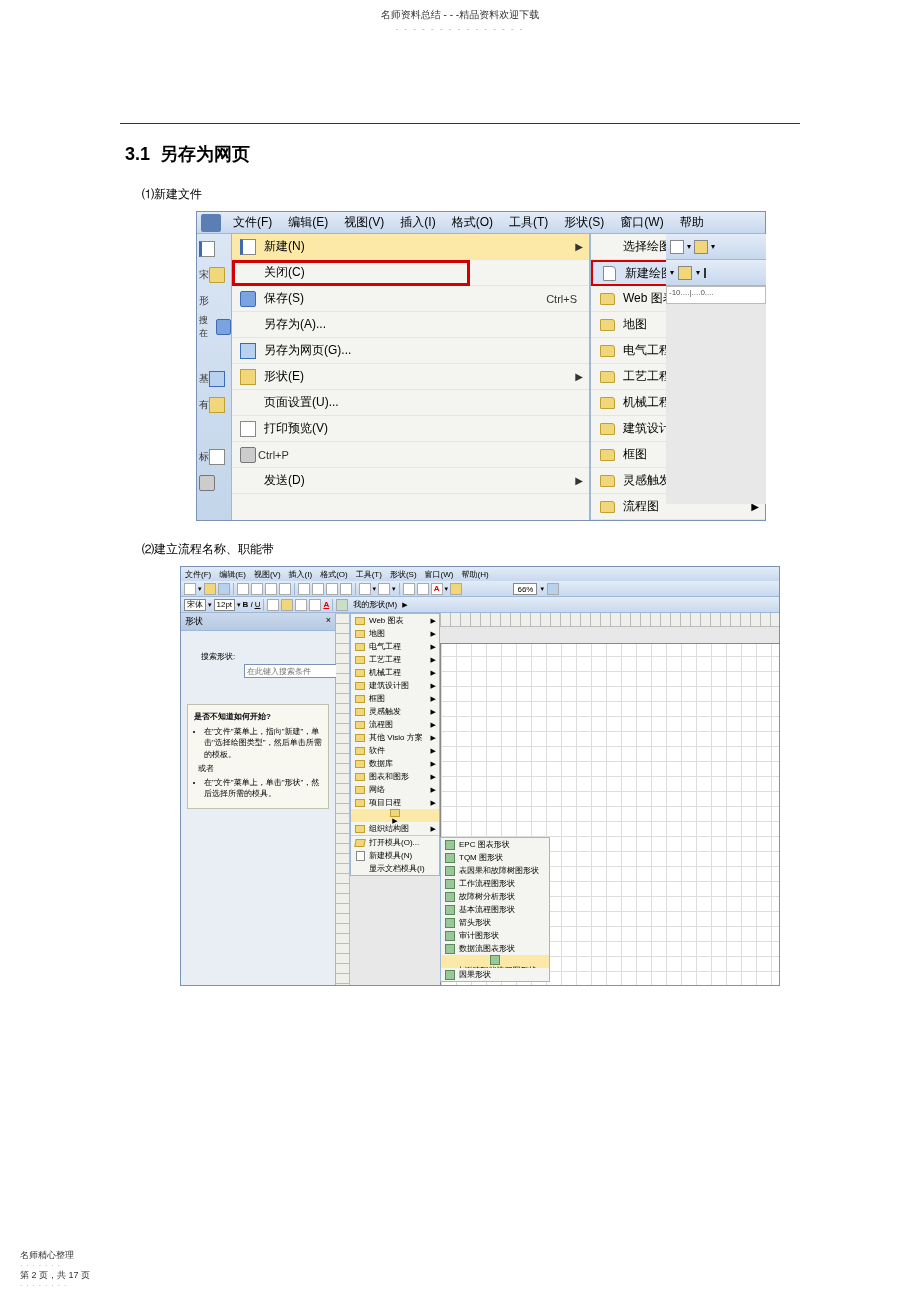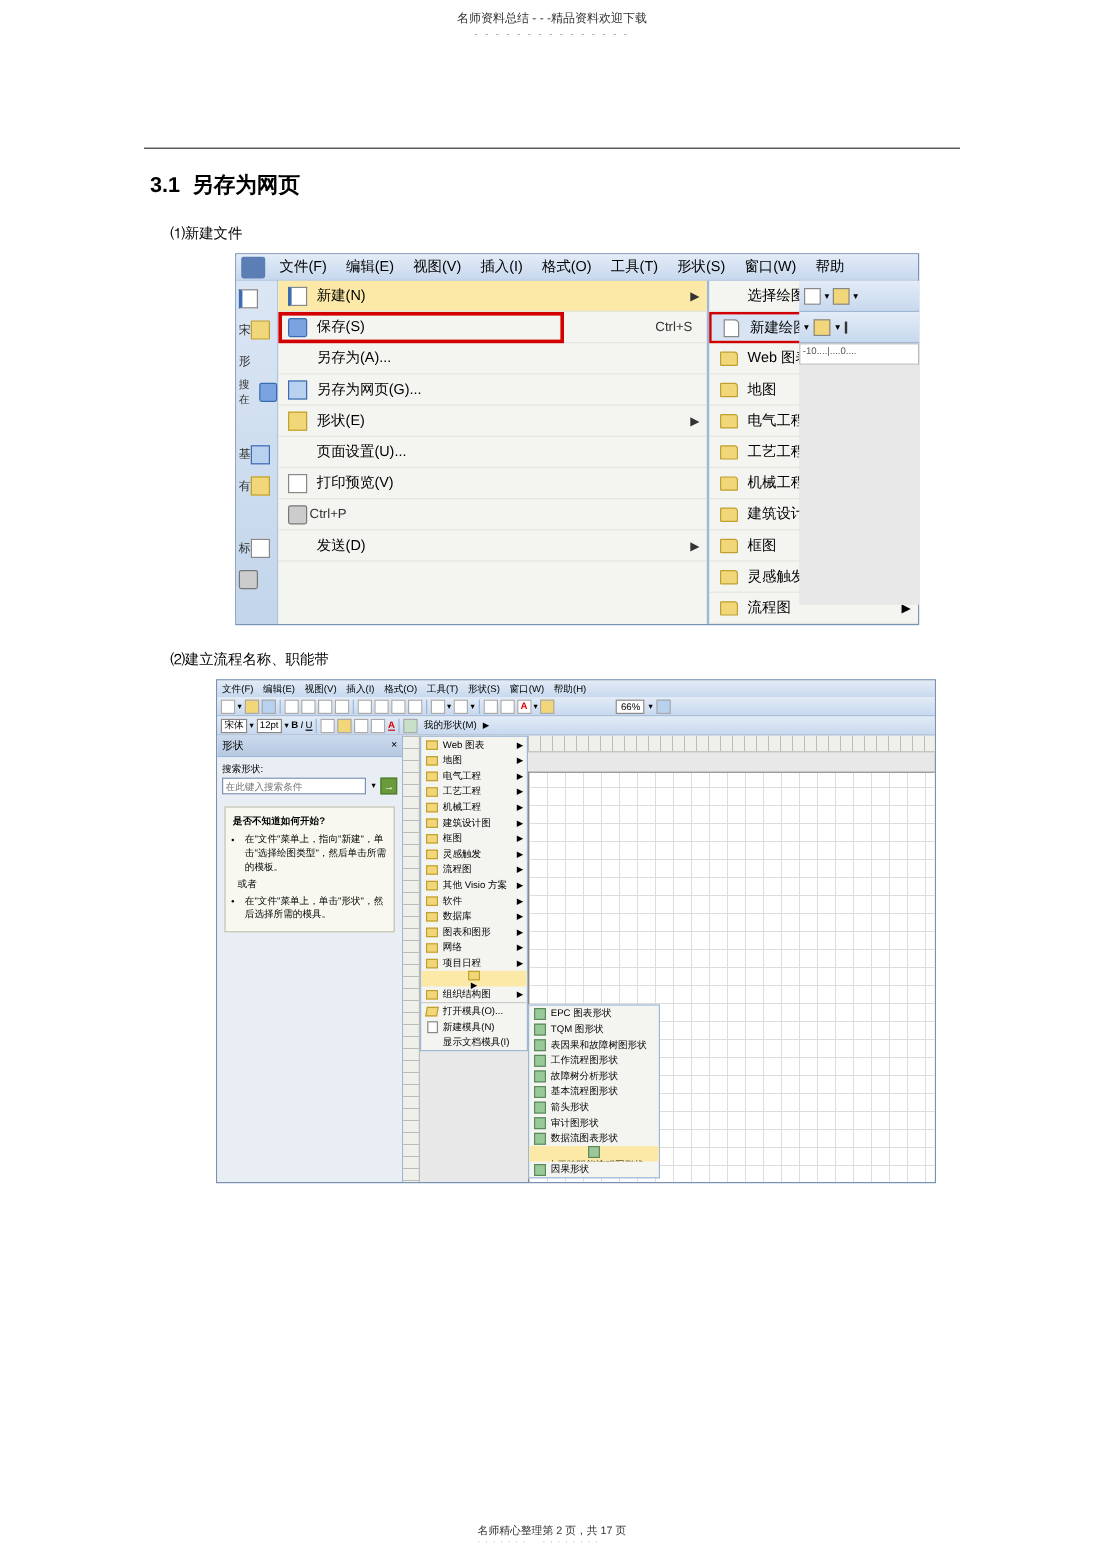--- a/index.html
+++ b/index.html
@@ -178,23 +178,23 @@
       font-size: 8px;
     }
     .ss2-shapes-hdr {
       background: linear-gradient(#cbd9ec,#b5c9e2);
       padding: 2px 4px;
       display: flex;
       justify-content: space-between;
       border-bottom: 1px solid #9db7d6;
       font-size: 9px;
     }
-    .ss2-search-area { padding: 4px; background: #e9eef5; }
+    .ss2-search-area { padding: 20px; background: #e9eef5; }
     .ss2-search-lbl { font-size: 8px; margin-bottom: 2px; }
-    .ss2-search-row { display: flex; gap: 4px; }
+    .ss2-search-row { display: flex; gap: 4px; margin-left: 43px; }
     .ss2-search-input { flex: 1; height: 14px; border: 1px solid #7a93b5; background: #fff; font-size: 8px; padding: 0 2px; }
     .ss2-go { width: 14px; height: 14px; background: #6a9a3c; border: 1px solid #4a7a2c; display: flex; align-items: center; justify-content: center; color: #fff; font-size: 9px; }
     .ss2-help {
       background: #f8f8f0;
       border: 1px solid #c0c0b0;
       margin: 6px;
       padding: 6px;
       font-size: 8px;
       line-height: 1.4;
     }
@@ -262,23 +262,24 @@
       gap: 3px;
     }
     .pct-box { background: #fff; border: 1px solid #888; padding: 0 3px; height: 12px; display: flex; align-items: center; }
 
     .footer {
       position: absolute;
       bottom: 14px;
       left: 20px;
       right: 20px;
       display: flex;
-      justify-content: center;
+      justify-content: flex-start;
       font-size: 9px;
       color: #333;
+      flex-direction: column;
     }
     .footer-dots { font-size: 7px; color: #aaa; letter-spacing: 1px; }
   </style>
 </head>
 <body>
 
 <div class="page-header">名师资料总结 - - -精品资料欢迎下载</div>
 <div class="dots">- - - - - - - - - - - - - - -</div>
 
 <div class="hr-line"></div>
@@ -337,20 +338,26 @@
         </div>
     </div>
     <div class="file-menu" id="file-menu-container">
         <div class="fm-row highlight">
           <span class="ico-col">
             <span class="small-ico ico-new"></span>
           </span>
           <span class="lbl">新建(N)</span>
           <span class="shortcut"></span>
           <span class="arrow">▶</span>
+        </div>
+        <div class="fm-row">
+          <span class="ico-col"></span>
+          <span class="lbl">关闭(C)</span>
+          <span class="shortcut"></span>
+          <span class="arrow"></span>
         </div>
         <div class="fm-row">
           <span class="ico-col">
             <span class="small-ico ico-save"></span>
           </span>
           <span class="lbl">保存(S)</span>
           <span class="shortcut">Ctrl+S</span>
           <span class="arrow"></span>
         </div>
         <div class="fm-row">

